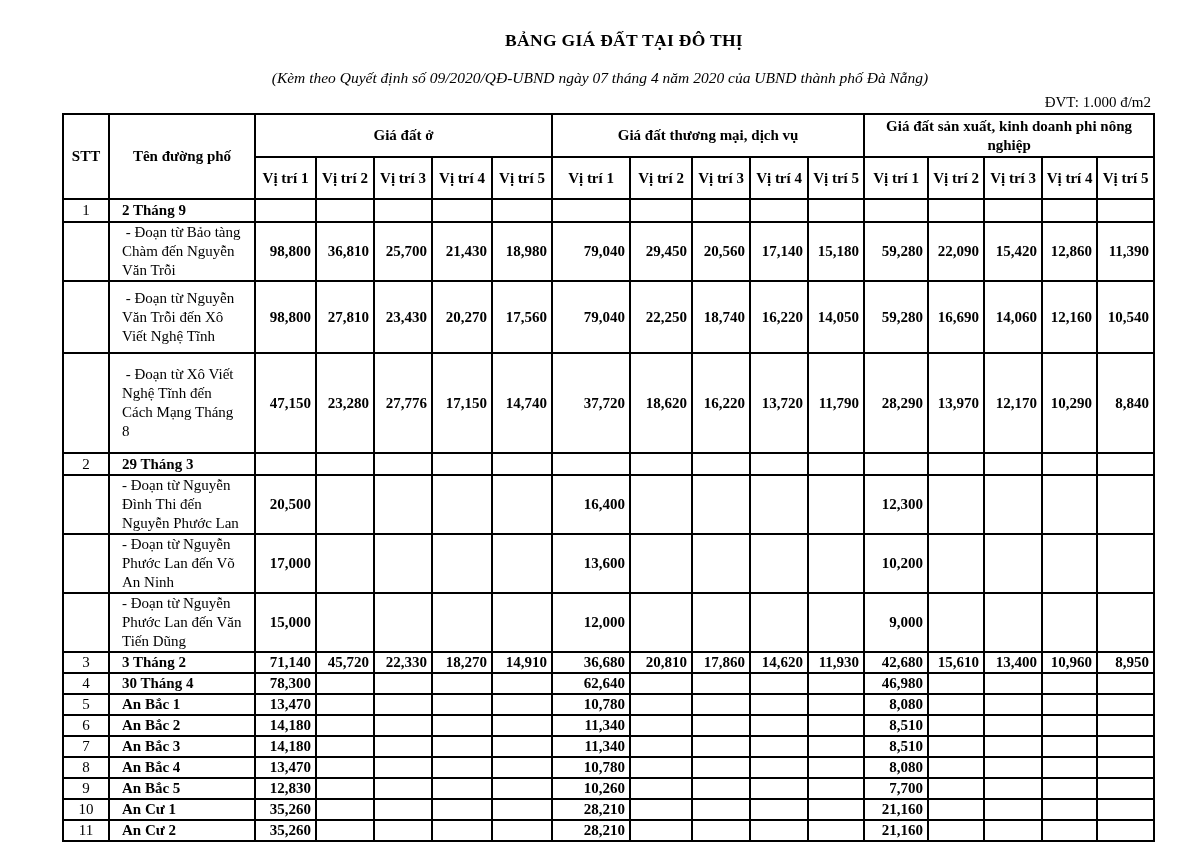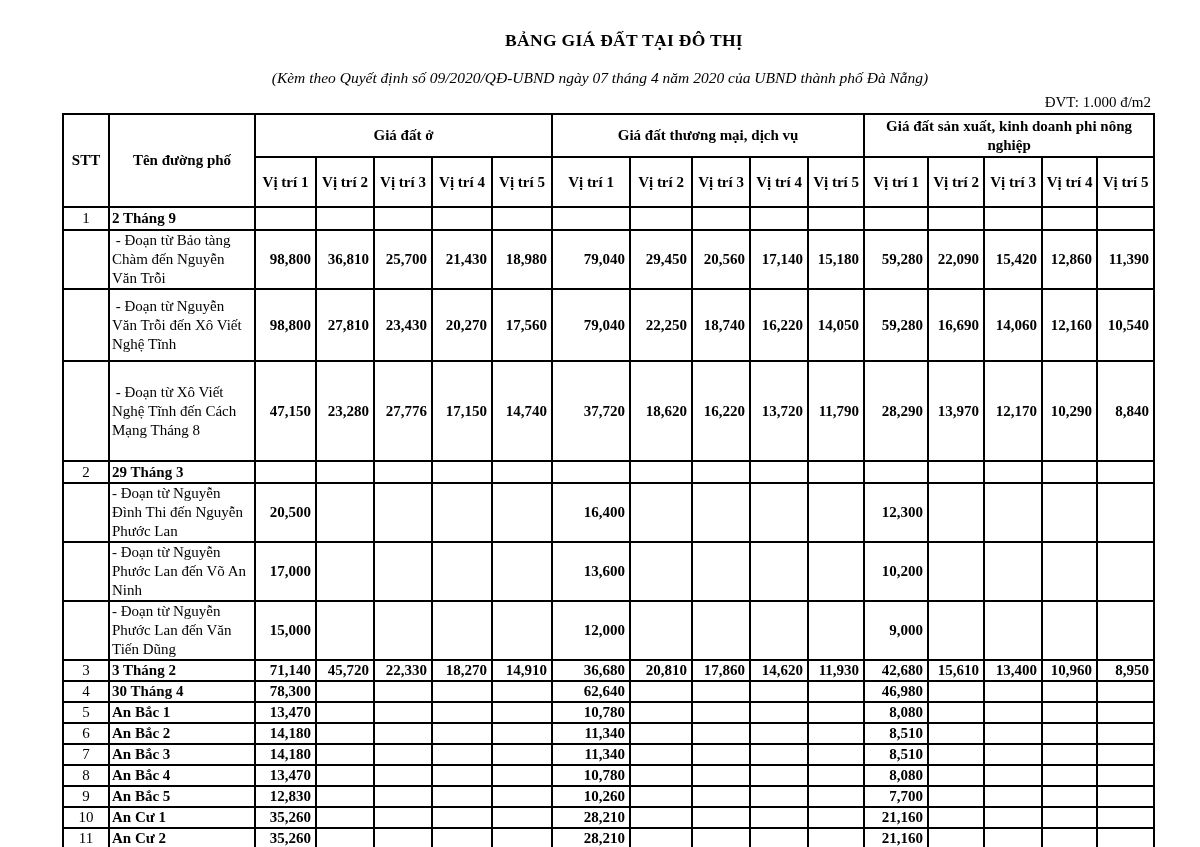--- a/index.html
+++ b/index.html
@@ -42,35 +42,35 @@
   }
   .price-table thead th {
     font-size: 15px;
     font-weight: bold;
     text-align: center;
     vertical-align: middle;
     padding: 1px 2px;
     line-height: 1.25;
   }
   thead tr.group-row { height: 43px; }
-  thead tr.pos-row   { height: 50px; }
+  thead tr.pos-row   { height: 42px; }
   tbody tr { height: 21px; }
   tbody tr:nth-child(1) { height: 23px; }
   tbody tr:nth-child(2) { height: 59px; }
   tbody tr:nth-child(3) { height: 72px; }
   tbody tr:nth-child(4) { height: 100px; }
   tbody tr:nth-child(5) { height: 22px; }
   tbody tr:nth-child(6) { height: 58px; }
   tbody tr:nth-child(7) { height: 59px; }
   tbody tr:nth-child(8) { height: 59px; }
   tbody td { font-size: 15px; vertical-align: middle; }
   tbody td.stt  { text-align: center; padding: 0 1px; }
   tbody td.name {
     text-align: left;
-    padding: 0 2px;
+    padding: 0 12px;
     line-height: 19px;
     white-space: pre-wrap;
   }
   tbody td.name.bold { font-weight: bold; }
   tbody td.num {
     font-weight: bold;
     text-align: right;
     padding: 0 4px 0 1px;
   }
 </style>

